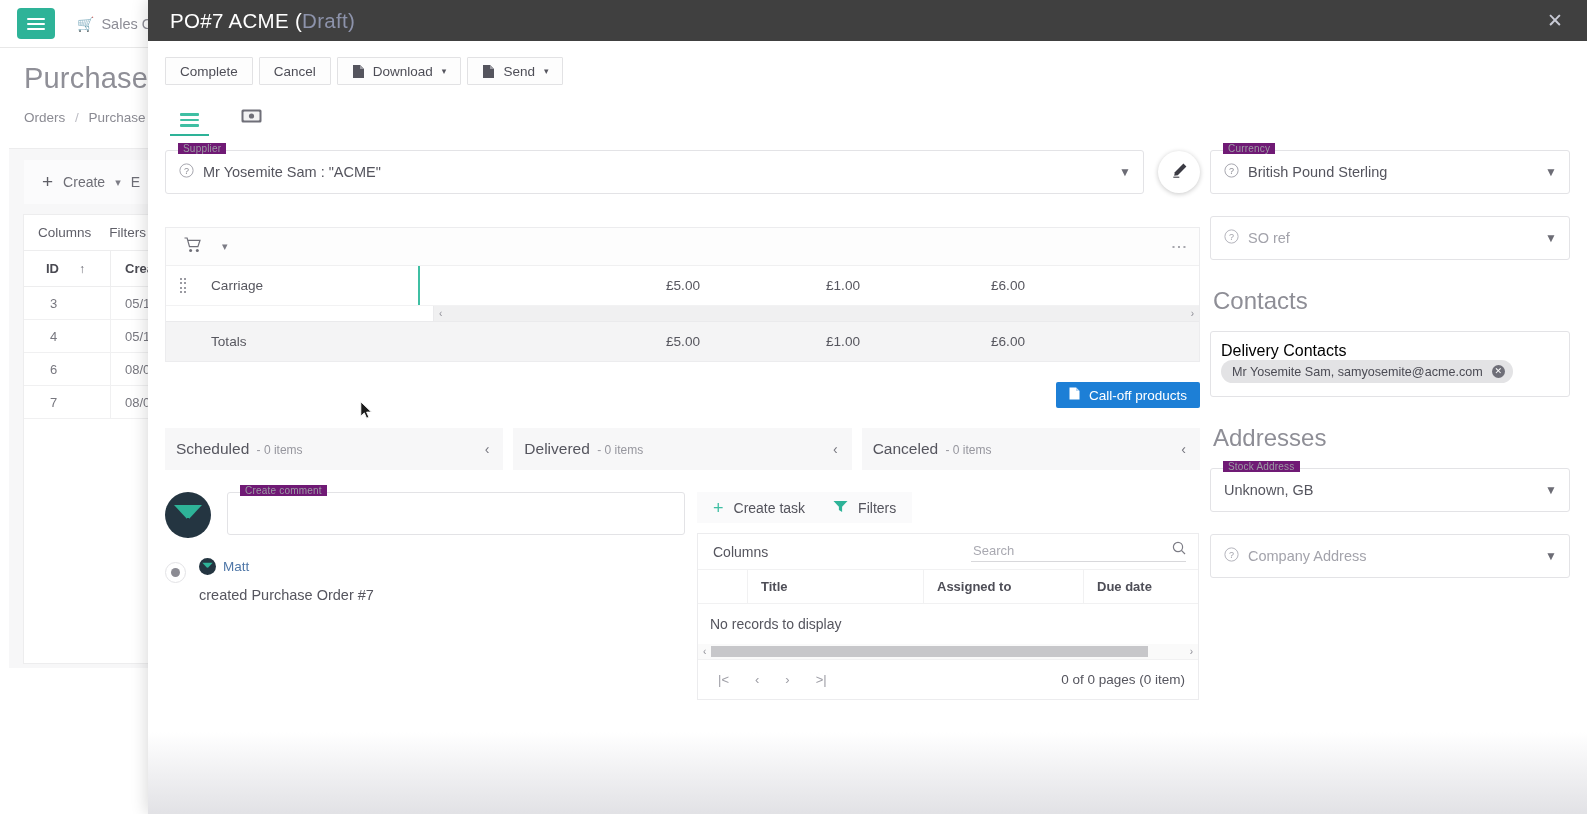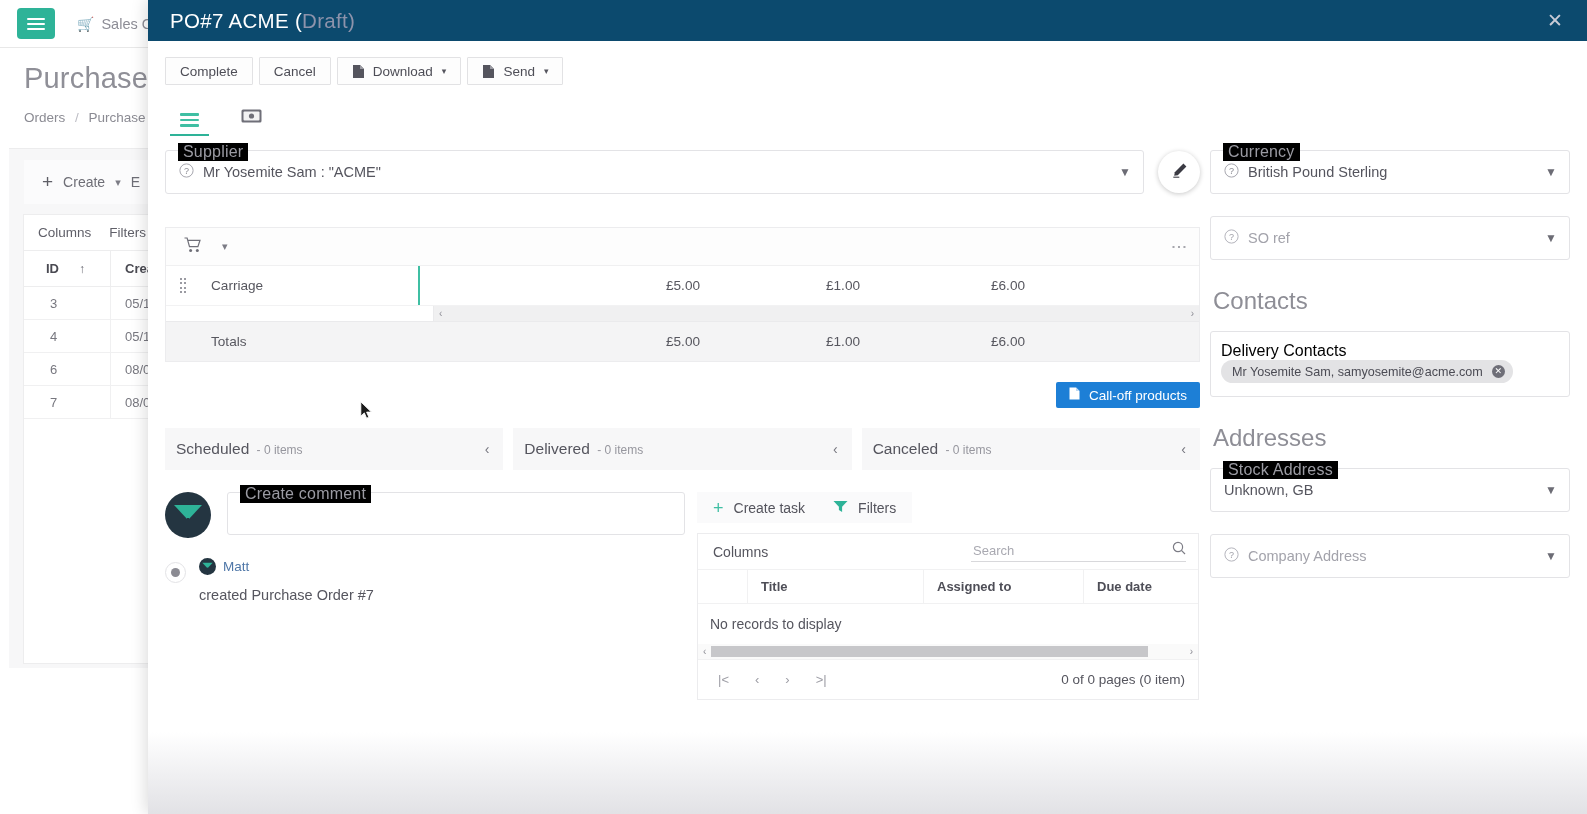--- a/index.html
+++ b/index.html
@@ -77,21 +77,21 @@
   .arrow-up { font-size: 12px; color: #6b6b74; }
 
   
   .modal {
     position: absolute; left: 148px; top: 0; width: 1439px; height: 814px;
     background: #ffffff;
     box-shadow: -3px 0 14px rgba(0,0,0,.13);
     overflow: hidden;
   }
   .modal-header {
-    height: 41px; background: #0c4a6e;
+    height: 41px; background: #404040;
     display: flex; align-items: center; justify-content: space-between;
     padding: 0 17px 0 22px;
   }
   .modal-title { font-size: 20.5px; color: #ffffff; font-weight: 400; letter-spacing: .3px; }
   .modal-title .draft { color: #8d93ab; }
   .modal-close {
     font-size: 19px; color: #c9cbd6; line-height: 1; padding: 3px 7px; cursor: pointer;
     font-family: "DejaVu Sans", sans-serif;
   }
 
@@ -132,22 +132,22 @@
   .col-main { width: 1052px; padding-left: 17px; }
   .col-side { width: 370px; padding-left: 10px; }
 
   
   .field {
     position: relative; border: 1px solid #e3e3e6; border-radius: 3px;
     height: 44px; background: #fff; display: flex; align-items: center;
     padding: 0 12px 0 13px;
   }
   .field > .flabel {
-    position: absolute; top: -8px; left: 12px; background: #000000;
-    padding: 0 5px; font-size: 16px; color: #9b9ba3; letter-spacing: .2px;
+    position: absolute; top: -8px; left: 12px; background: #701a75;
+    padding: 0 5px; font-size: 10px; color: #9b9ba3; letter-spacing: .2px;
   }
   .field .qmark { margin-right: 9px; flex: none; }
   .field .fval { font-size: 14.5px; color: #55555e; flex: 1; }
   .field .fval.ph { color: #a3a3ab; }
   .field .dcaret { font-size: 12px; color: #6c6c75; }
 
   .supplier-row { display: flex; align-items: center; gap: 14px; }
   .supplier-field { flex: 1; }
   .edit-fab {
     width: 42px; height: 42px; border-radius: 50%; background: #fff;

